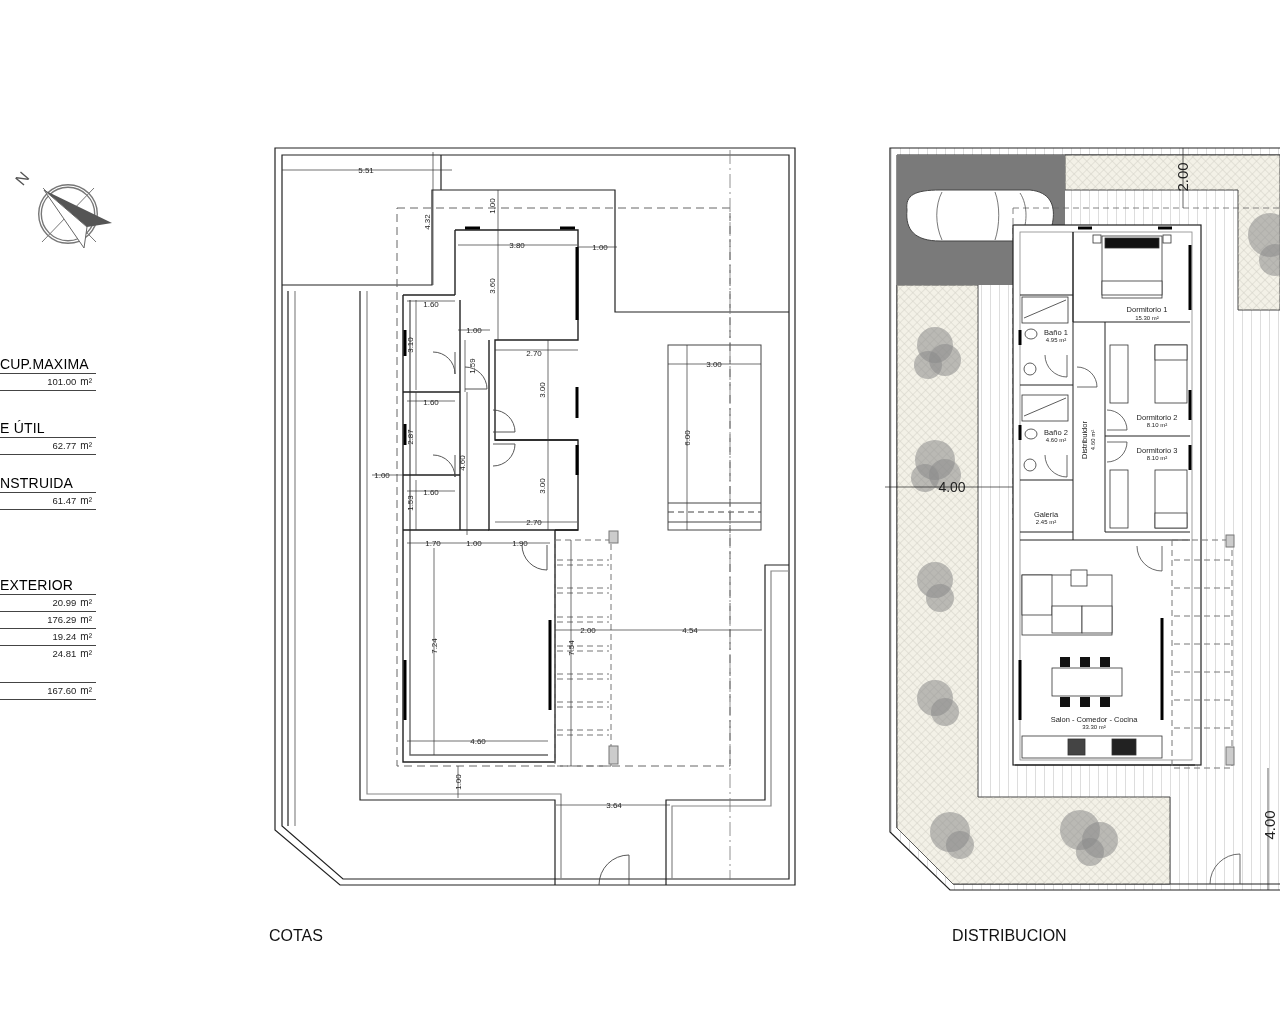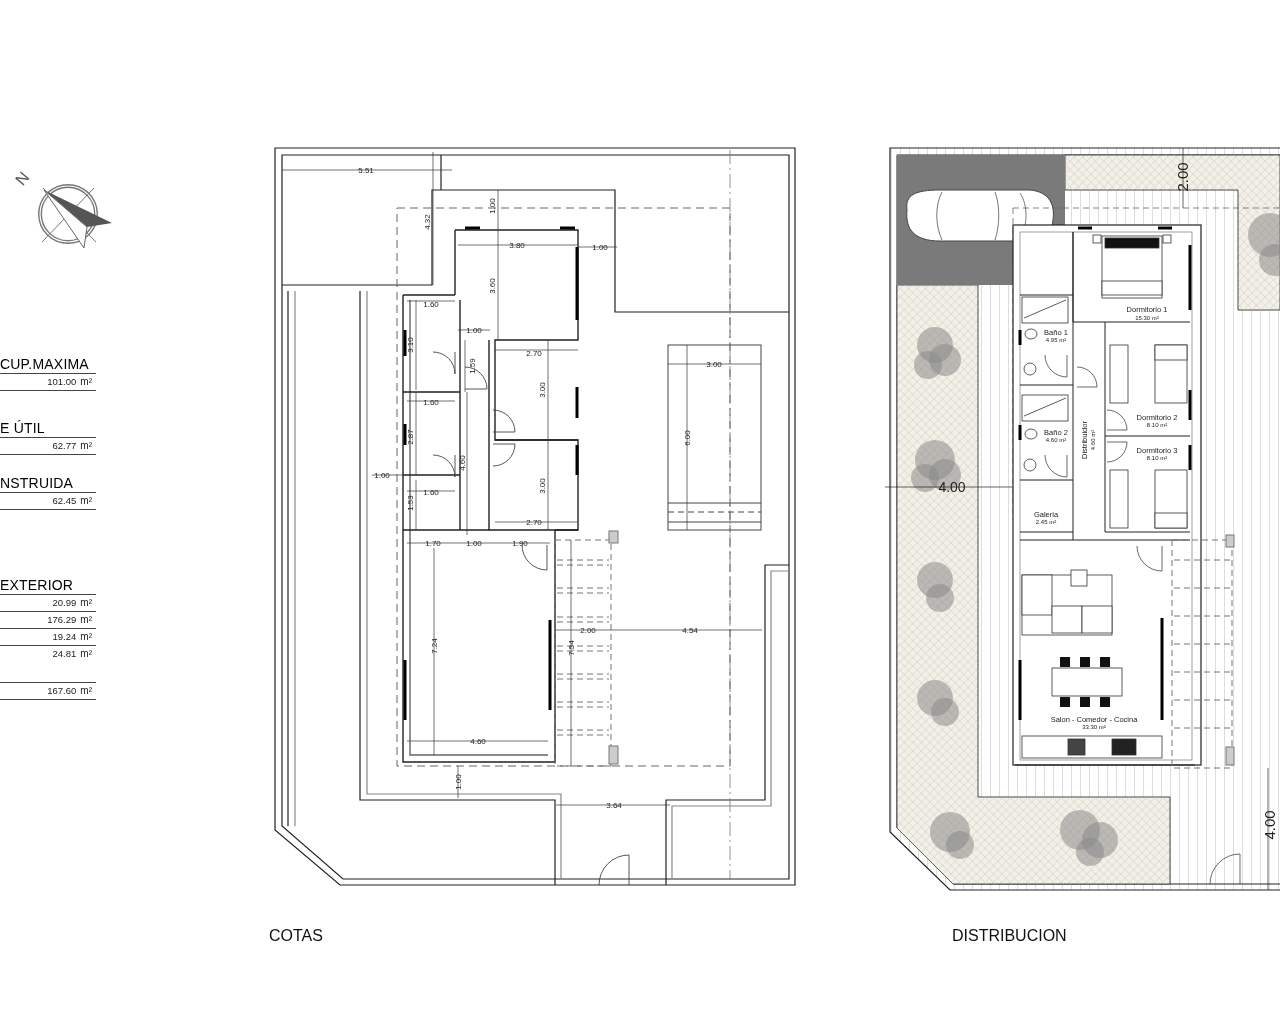--- a/index.html
+++ b/index.html
@@ -30,21 +30,21 @@
 <div class="table-block" style="top:355px">
   <div class="tbl-head">CUP.MAXIMA</div>
   <div class="tbl-row last"><span>101.00</span><span class="unit">m²</span></div>
 </div>
 <div class="table-block" style="top:419px">
   <div class="tbl-head">E ÚTIL</div>
   <div class="tbl-row last"><span>62.77</span><span class="unit">m²</span></div>
 </div>
 <div class="table-block" style="top:474px">
   <div class="tbl-head">NSTRUIDA</div>
-  <div class="tbl-row last"><span>62.45</span><span class="unit">m²</span></div>
+  <div class="tbl-row last"><span>61.47</span><span class="unit">m²</span></div>
 </div>
 <div class="table-block" style="top:576px">
   <div class="tbl-head">EXTERIOR</div>
   <div class="tbl-row"><span>20.99</span><span class="unit">m²</span></div>
   <div class="tbl-row"><span>176.29</span><span class="unit">m²</span></div>
   <div class="tbl-row"><span>19.24</span><span class="unit">m²</span></div>
   <div class="tbl-row"><span>24.81</span><span class="unit">m²</span></div>
   <div class="tbl-row last" style="margin-top:20px"><span>167.60</span><span class="unit">m²</span></div>
 </div>
 

